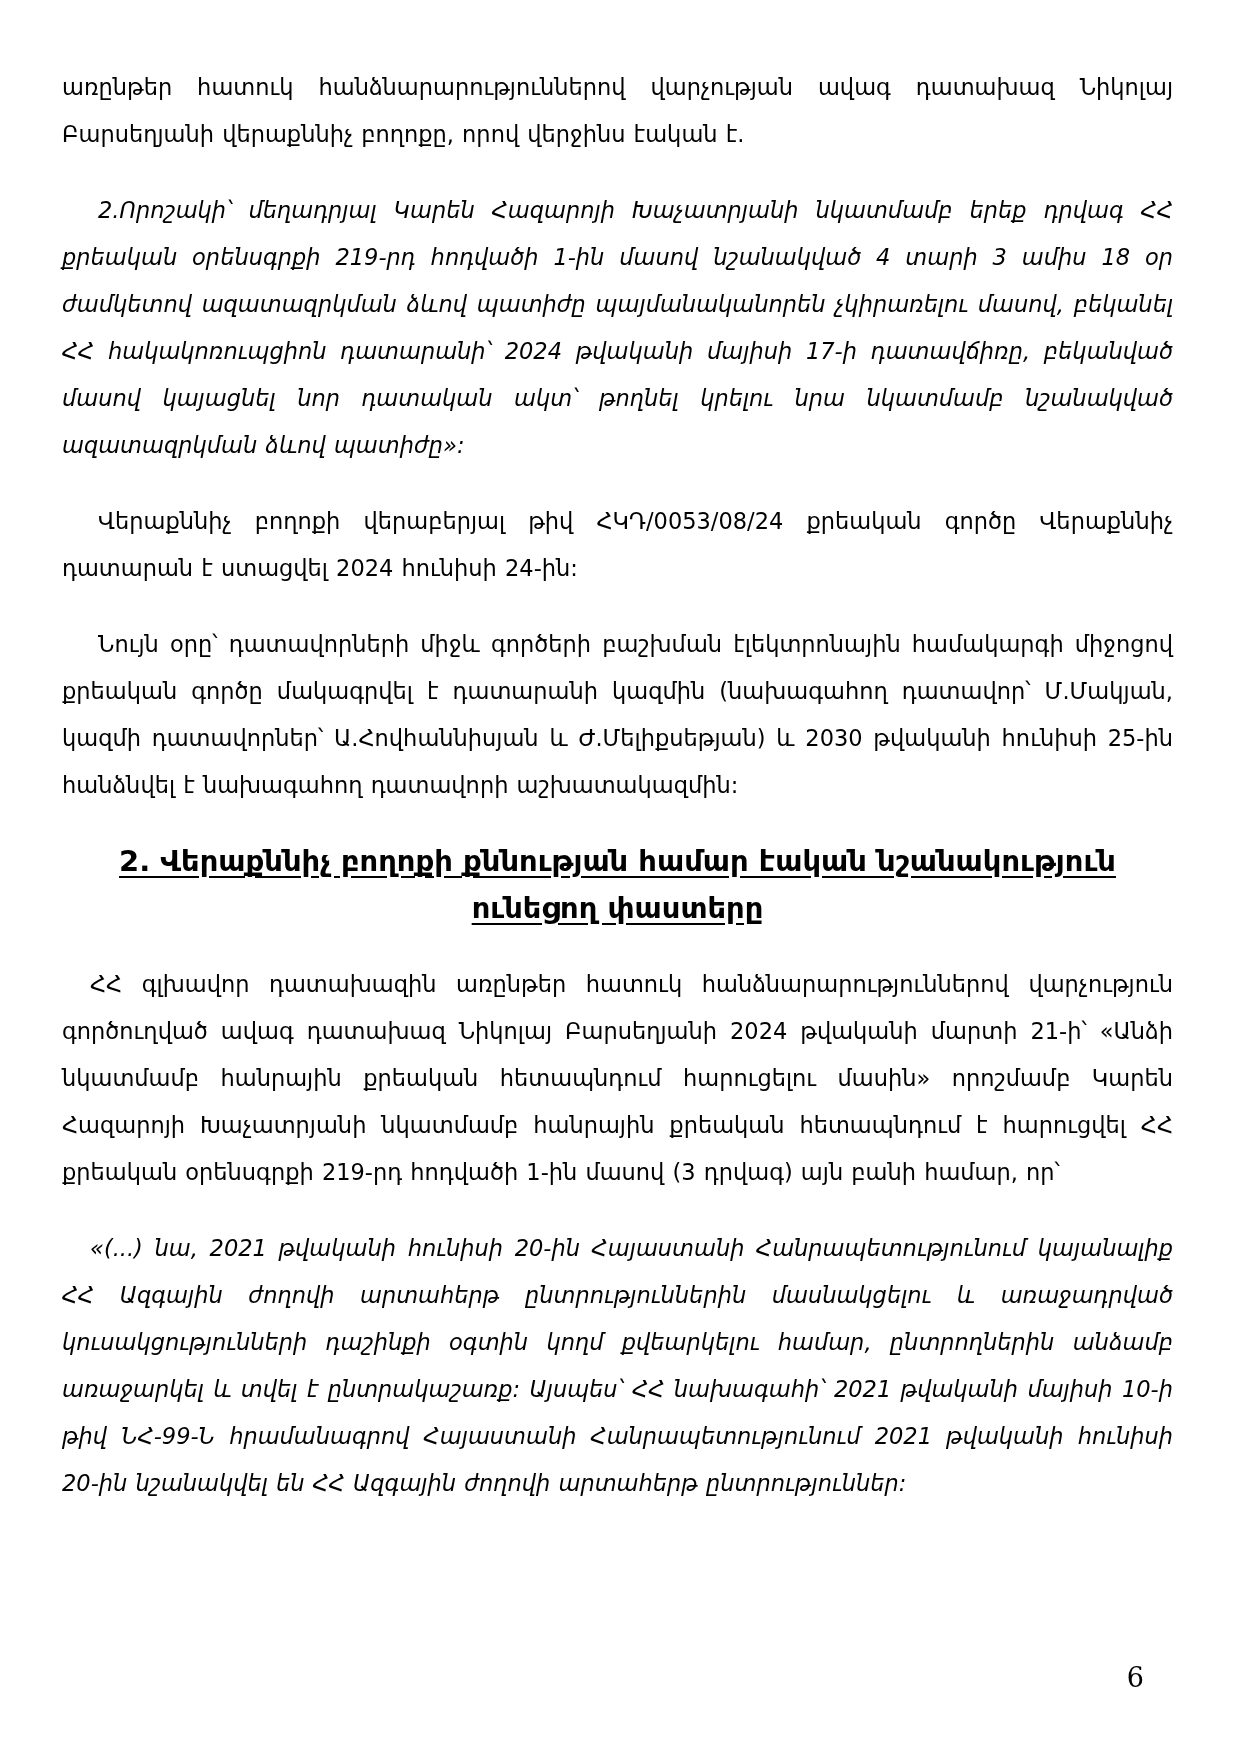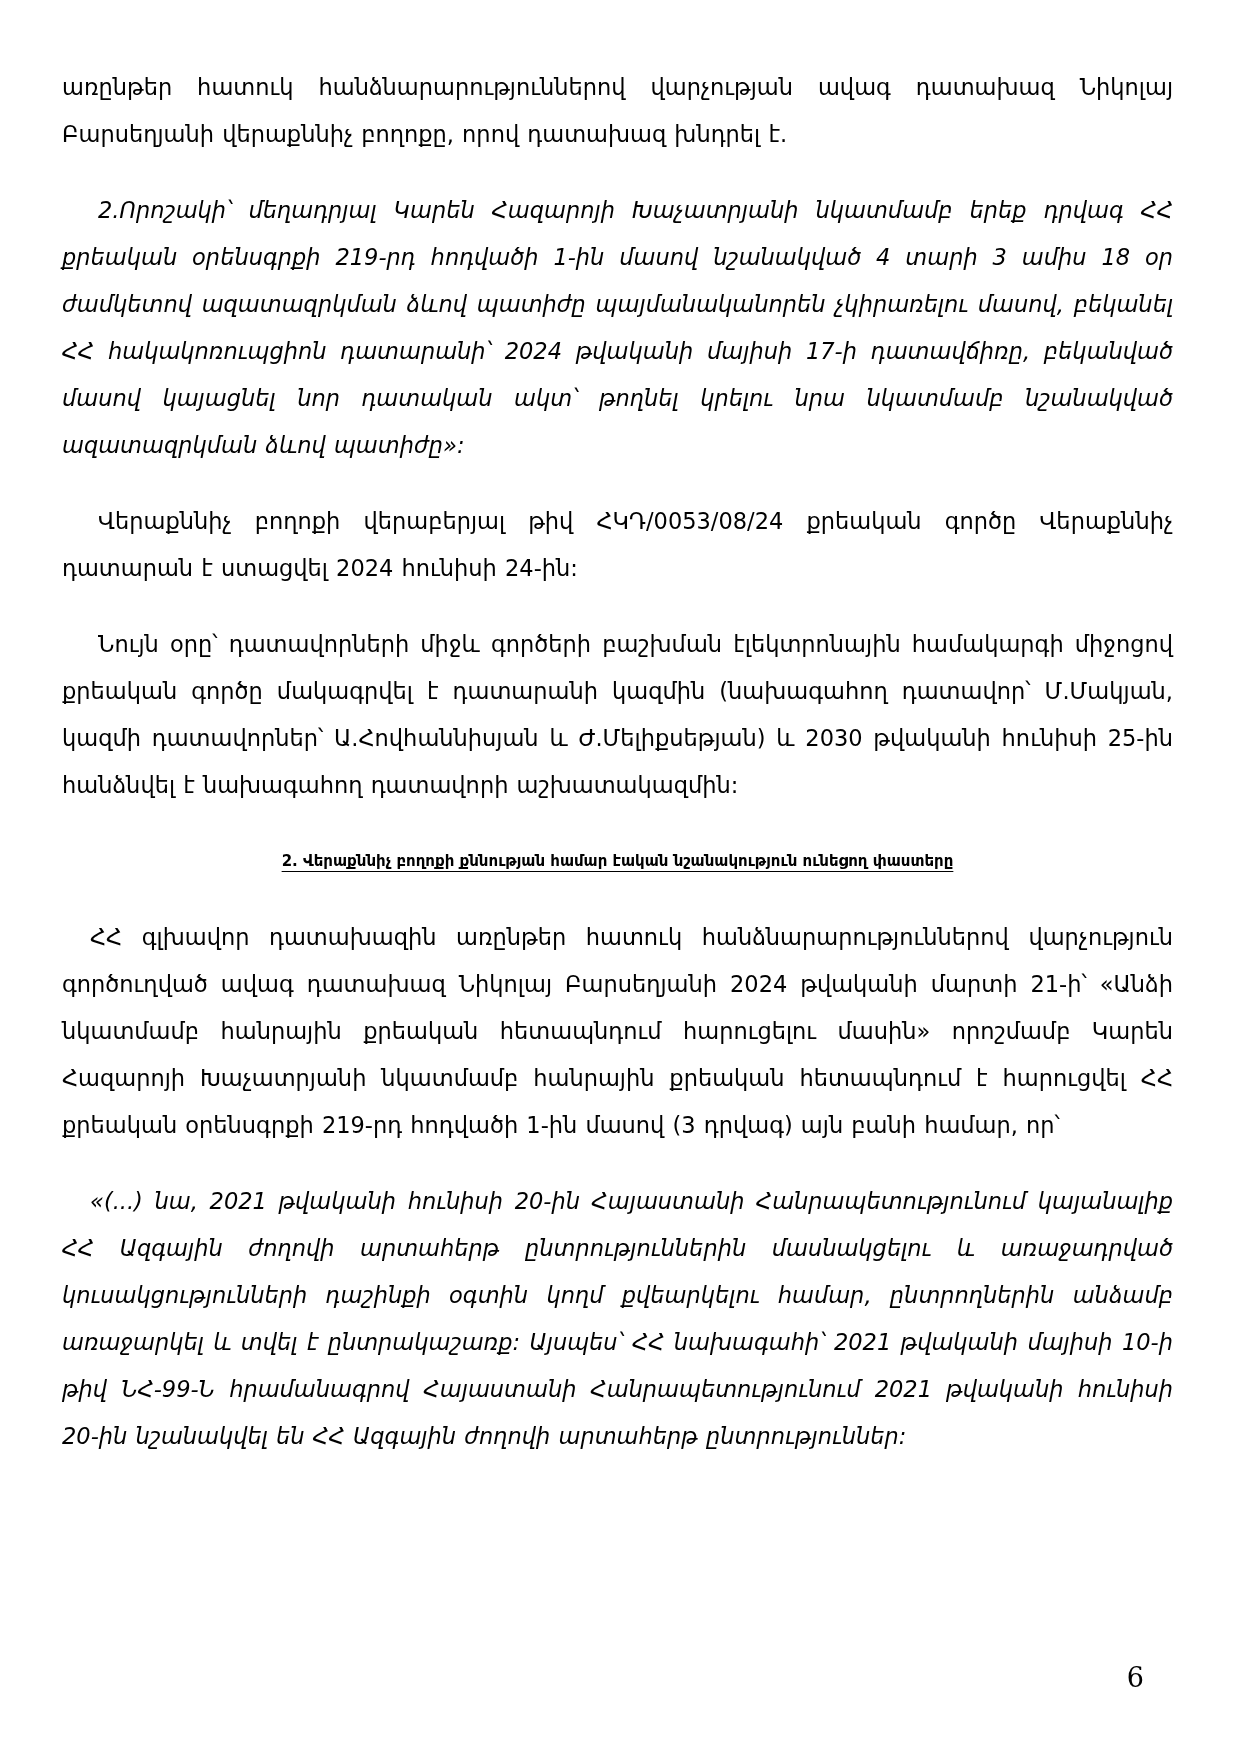--- a/index.html
+++ b/index.html
@@ -20,42 +20,42 @@
     text-align: justify;
     text-indent: 36px;
     margin-bottom: 29px;
     word-spacing: 1px;
   }
   .para.continuation { text-indent: 0; }
   .para.quote { font-style: italic; }
   .para.small-indent { text-indent: 28px; }
   .section-heading {
     font-weight: bold;
-    font-size: 15px;
+    font-size: 29px;
     line-height: 47px;
     text-align: center;
     text-decoration: underline;
     text-underline-offset: 5px;
     margin-bottom: 29px;
   }
   .page-number {
     position: absolute;
     top: 1658px;
     right: 96px;
     font-family: "DejaVu Serif", serif;
     font-size: 27px;
     line-height: 40px;
   }
 </style>
 </head>
 <body>
 
 <div class="page">
 
-  <p class="para continuation">առընթեր հատուկ հանձնարարություններով վարչության ավագ դատախազ Նիկոլայ Բարսեղյանի վերաքննիչ բողոքը, որով դատախազ խնդրել է.</p>
+  <p class="para continuation">առընթեր հատուկ հանձնարարություններով վարչության ավագ դատախազ Նիկոլայ Բարսեղյանի վերաքննիչ բողոքը, որով վերջինս էական է.</p>
 
 
   <p class="para quote">2.Որոշակի՝ մեղադրյալ Կարեն Հազարոյի Խաչատրյանի նկատմամբ երեք դրվագ ՀՀ քրեական օրենսգրքի 219-րդ հոդվածի 1-ին մասով նշանակված 4 տարի 3 ամիս 18 օր ժամկետով ազատազրկման ձևով պատիժը պայմանականորեն չկիրառելու մասով, բեկանել ՀՀ հակակոռուպցիոն դատարանի՝ 2024 թվականի մայիսի 17-ի դատավճիռը, բեկանված մասով կայացնել նոր դատական ակտ՝ թողնել կրելու նրա նկատմամբ նշանակված ազատազրկման ձևով պատիժը»:</p>
 
   <p class="para">Վերաքննիչ բողոքի վերաբերյալ թիվ ՀԿԴ/0053/08/24 քրեական գործը Վերաքննիչ դատարան է ստացվել 2024 հունիսի 24-ին:</p>
 
   <p class="para">Նույն օրը՝ դատավորների միջև գործերի բաշխման էլեկտրոնային համակարգի միջոցով քրեական գործը մակագրվել է դատարանի կազմին (նախագահող դատավոր՝ Մ.Մակյան, կազմի դատավորներ՝ Ա.Հովհաննիսյան և Ժ.Մելիքսեթյան) և 2030 թվականի հունիսի 25-ին հանձնվել է նախագահող դատավորի աշխատակազմին:</p>
 
 
   <h2 class="section-heading">2. Վերաքննիչ բողոքի քննության համար էական նշանակություն ունեցող փաստերը</h2>

